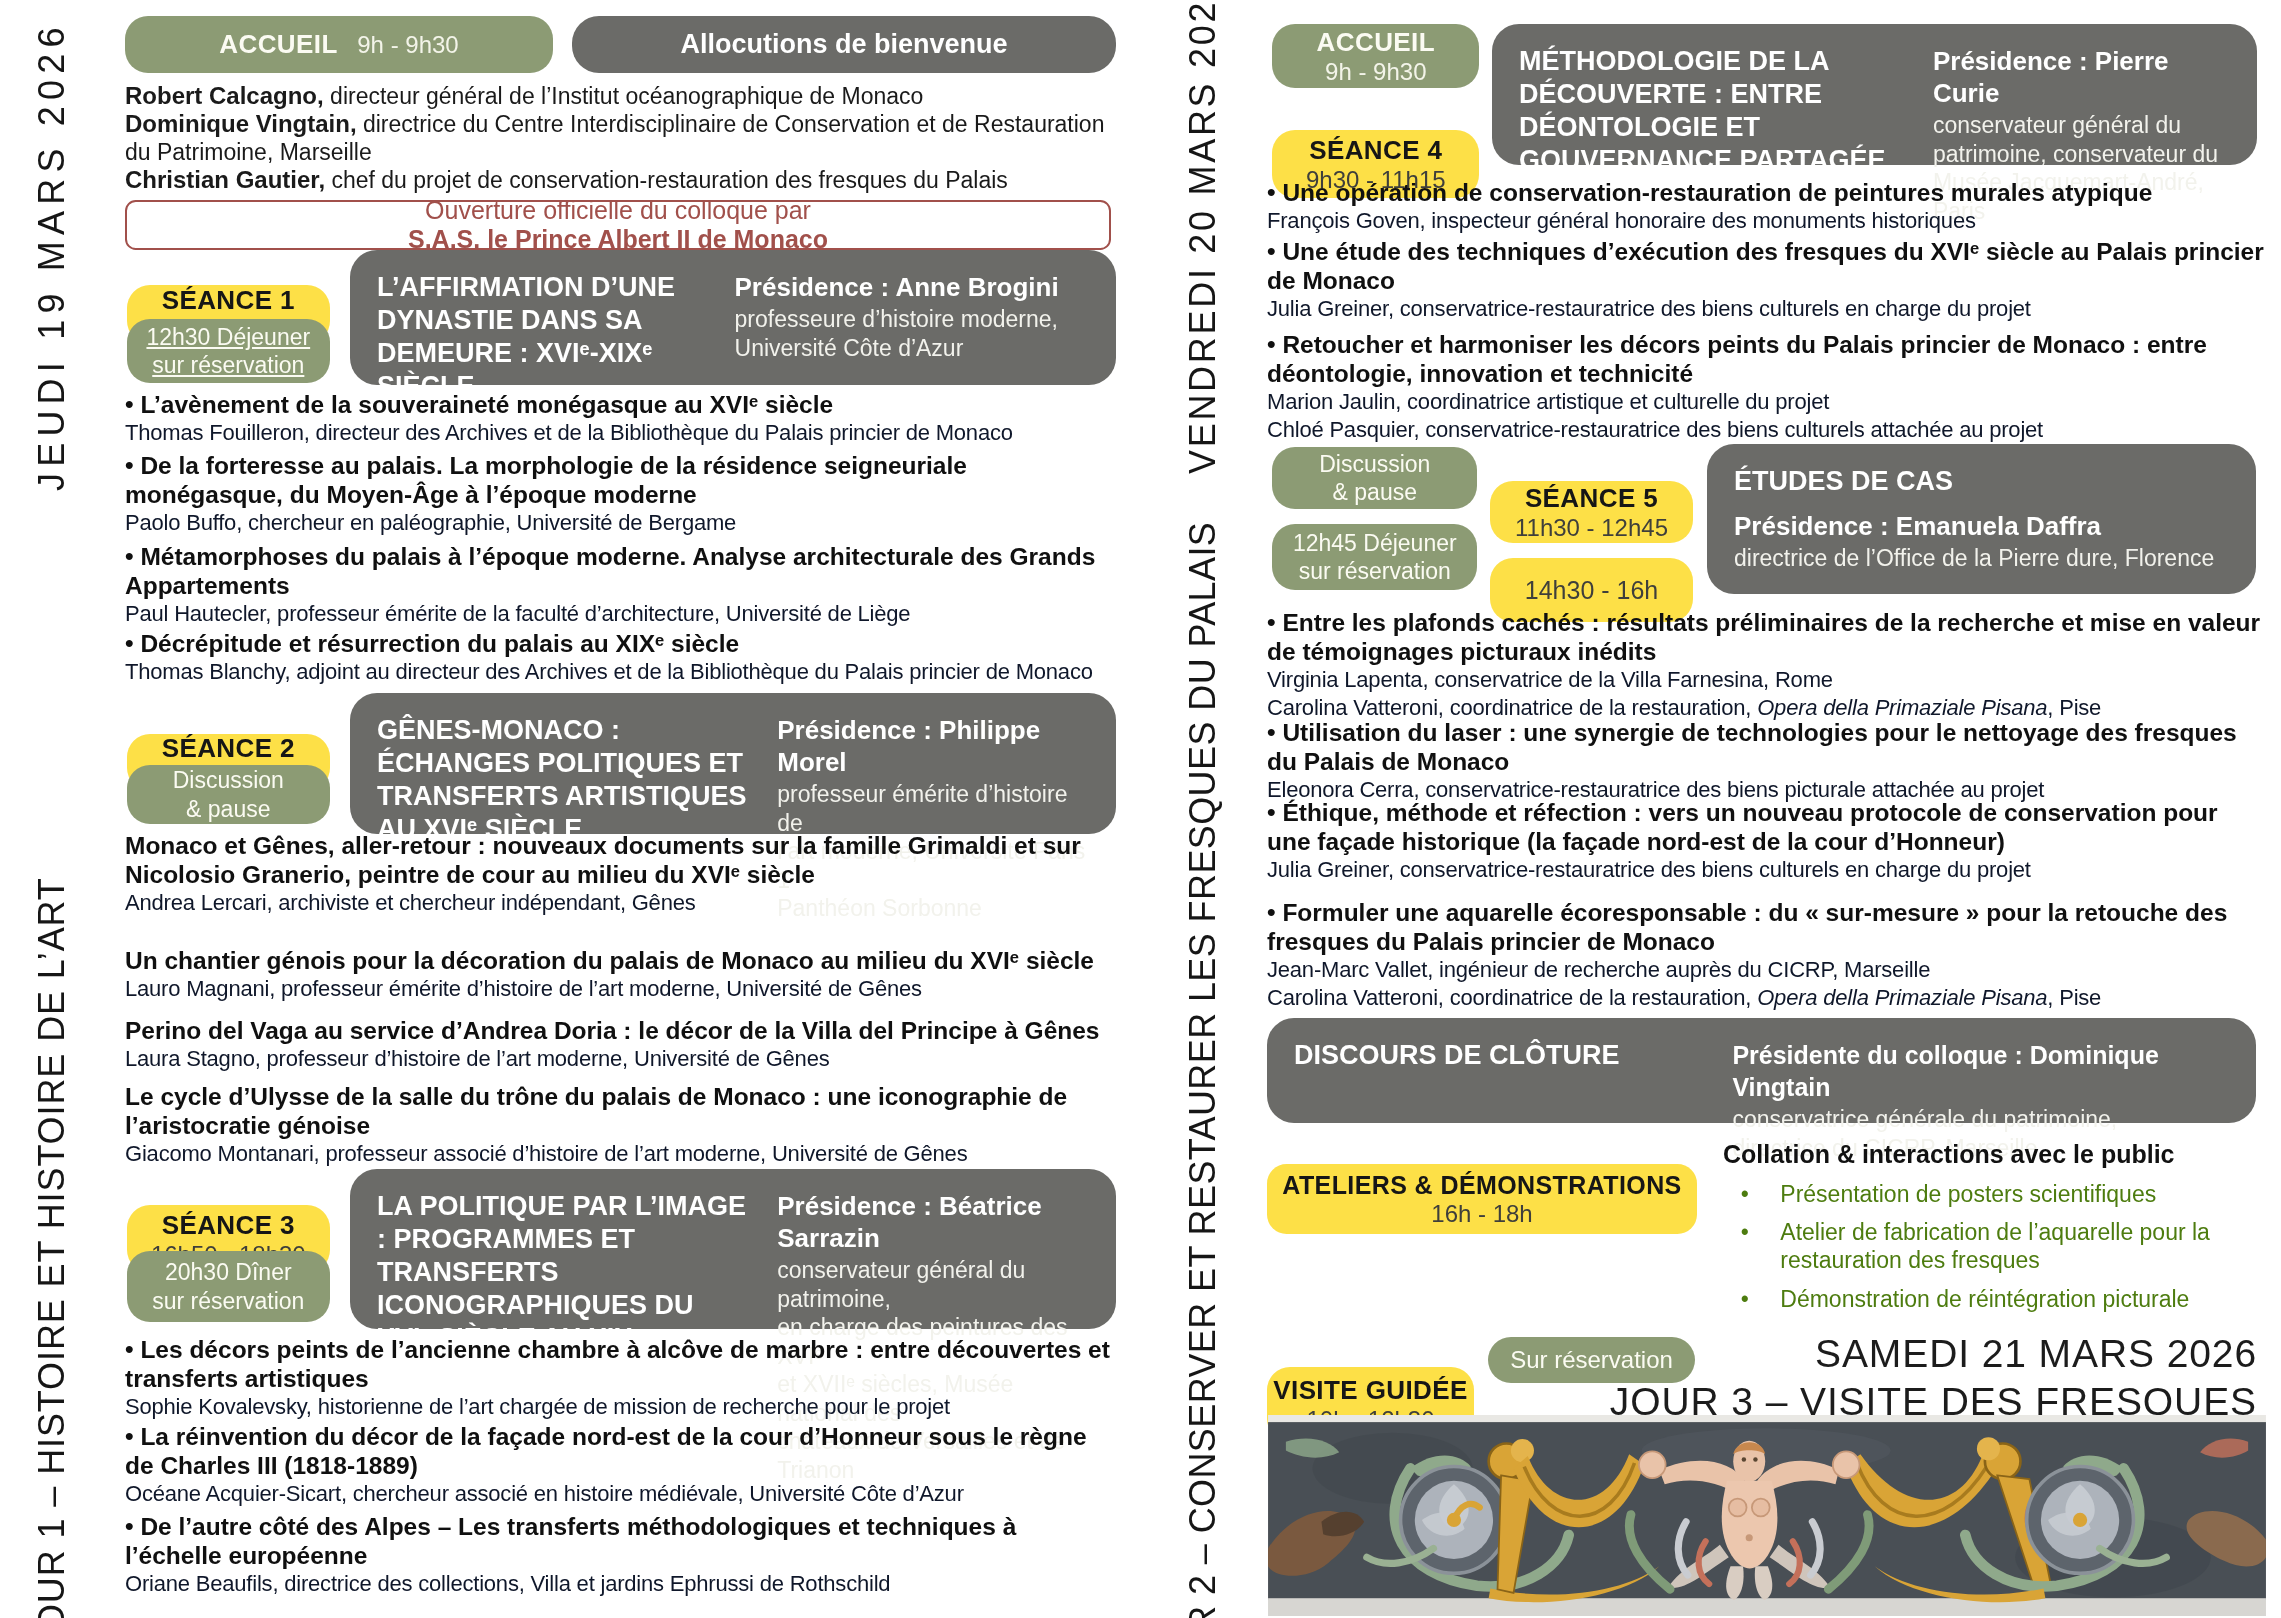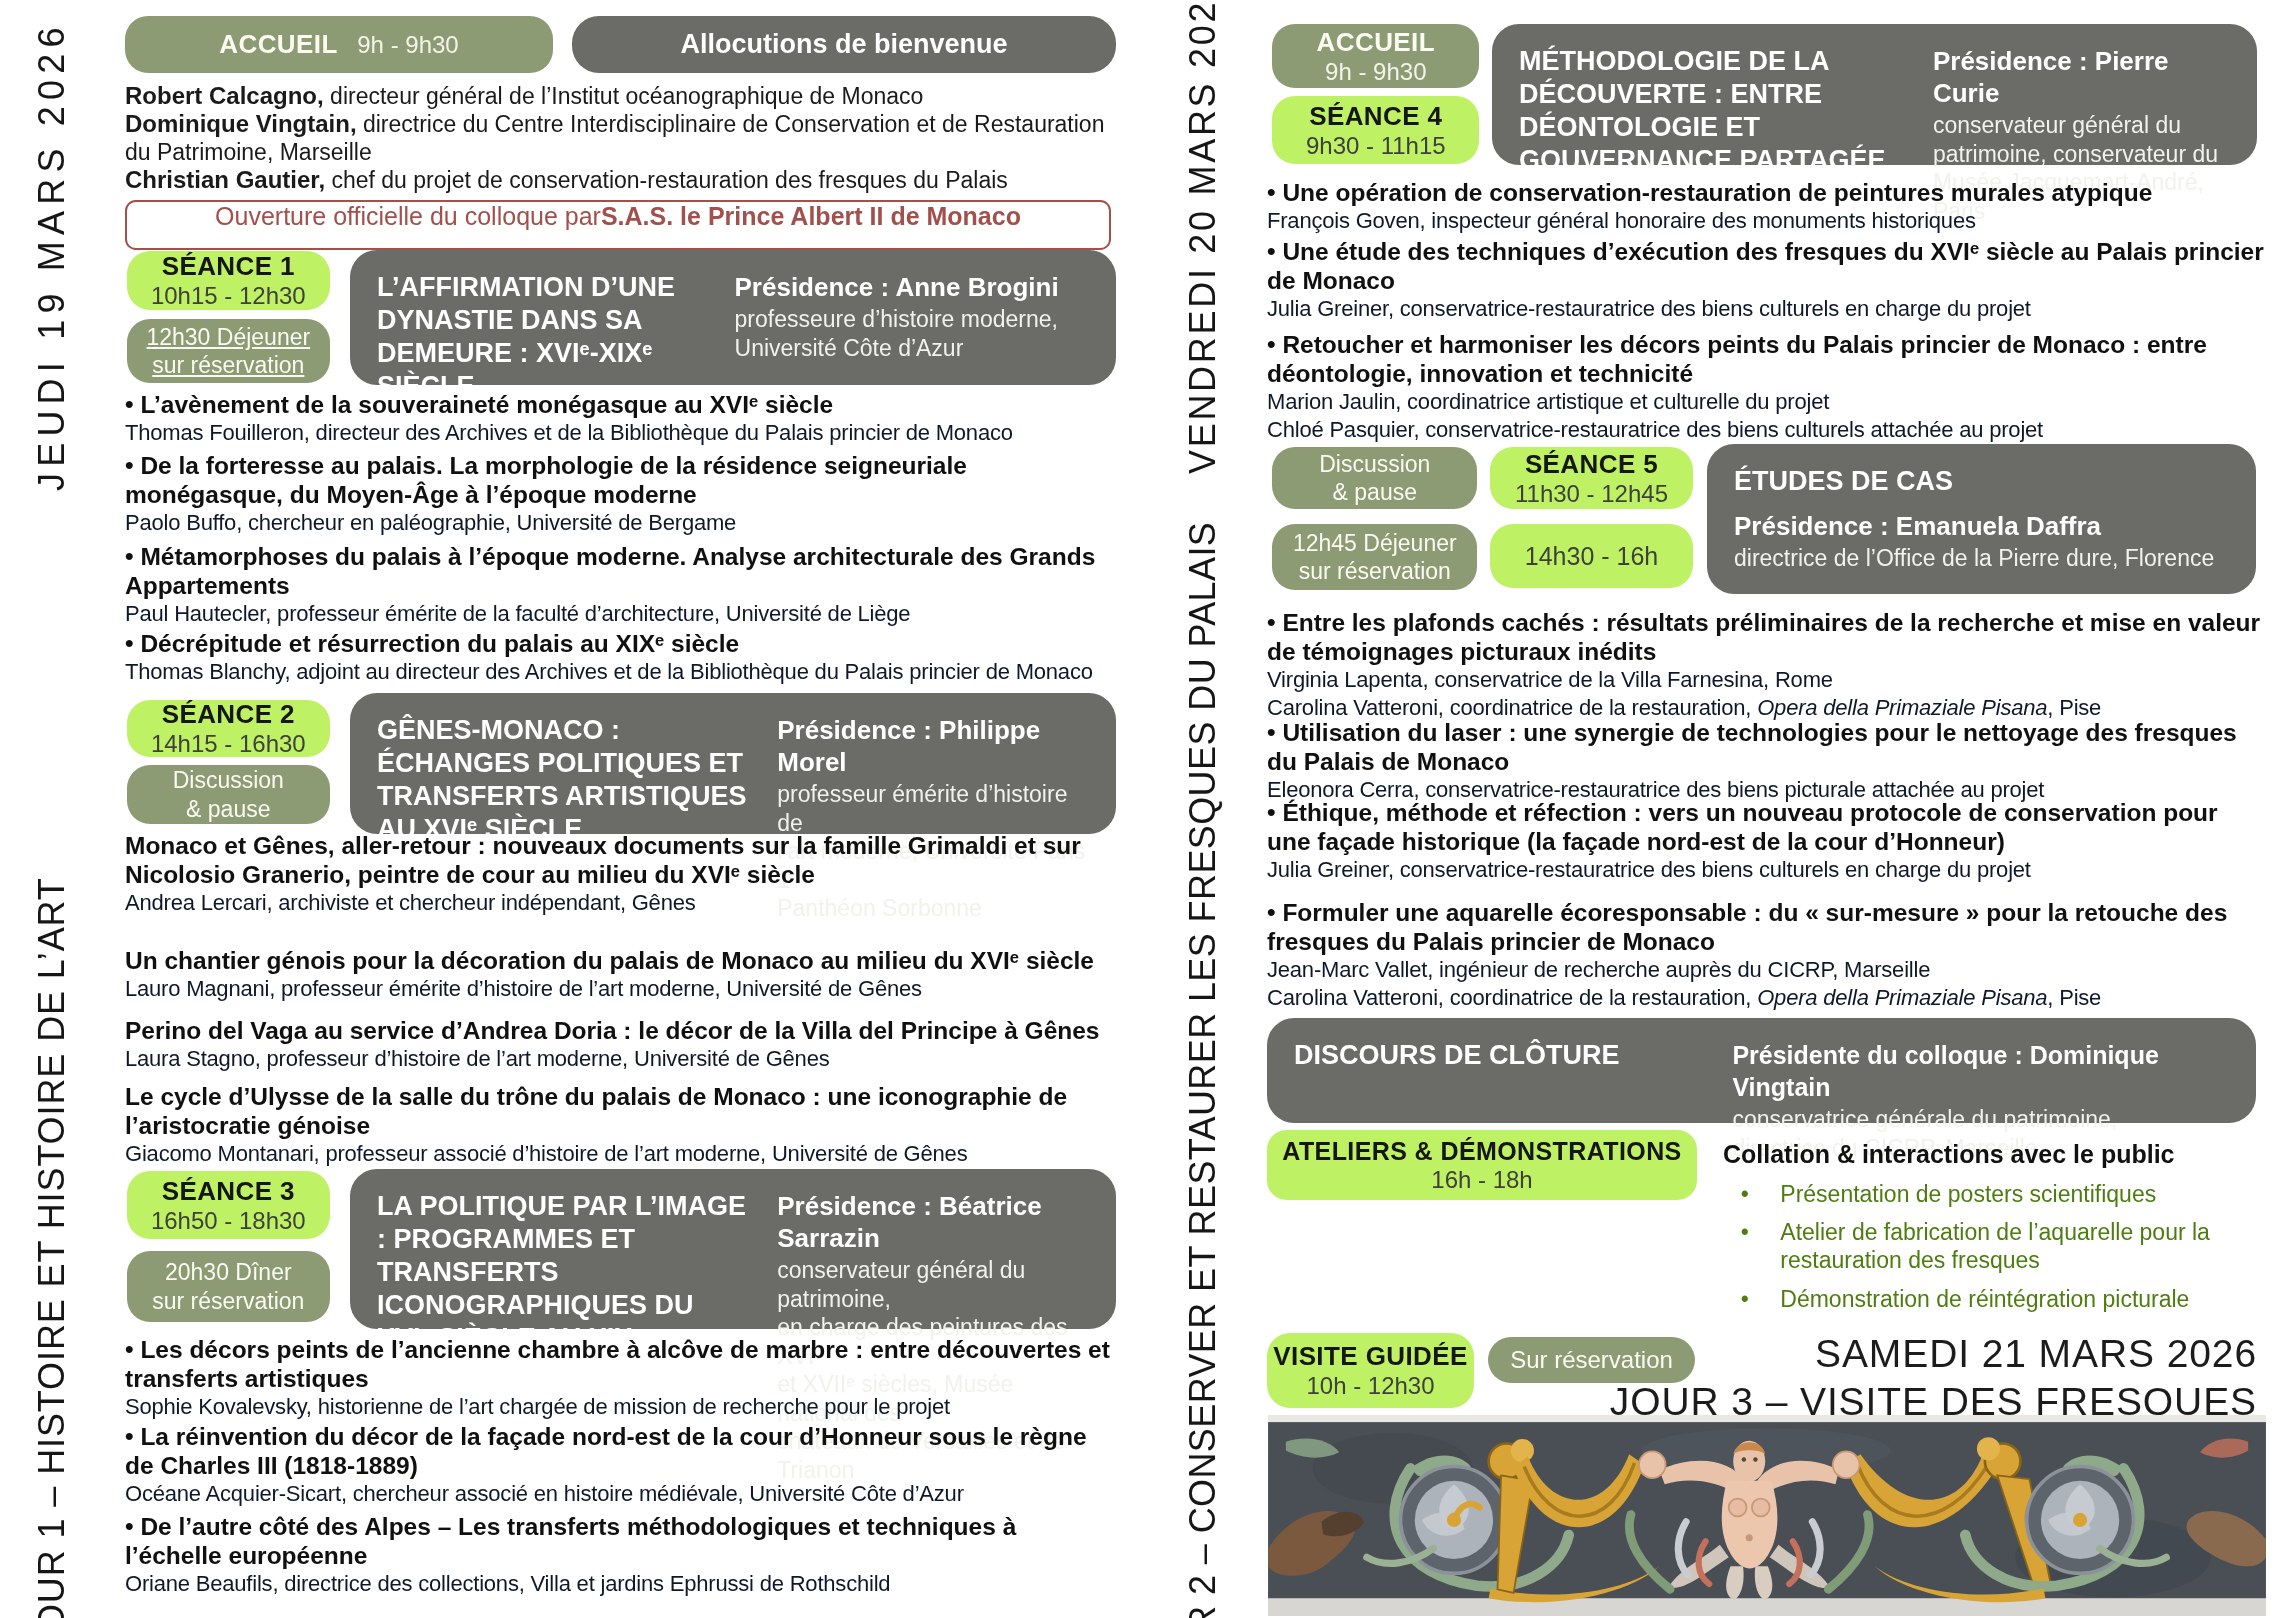--- a/index.html
+++ b/index.html
@@ -8,21 +8,21 @@
   .abs{position:absolute;}
   .col{position:absolute;top:0;height:100%;}
   
   .rail{position:absolute;writing-mode:vertical-rl;transform:rotate(180deg);
         font-size:36px;color:#161616;white-space:nowrap;
         display:flex;align-items:center;justify-content:center;width:57px;}
   .ls7{letter-spacing:6.2px;} .ls3{letter-spacing:2.7px;} .ls1{letter-spacing:0.9px;} .ls0{letter-spacing:0.4px;}
   
   .badge{border-radius:23px;display:flex;flex-direction:column;align-items:center;justify-content:center;text-align:center;}
   .green{background:#8c9b74;color:#fbfbf2;}
-  .salmon{background:#bef264;color:#161616;}
+  .salmon{background:#fde047;color:#161616;margin-top:34px;}
   .brow{flex-direction:row;gap:19.6px;}
   .blabel{font-weight:bold;font-size:26px;letter-spacing:0.4px;}
   .btime{font-size:24px;}
   .green .btime{color:#f3f4e9;}
   .salmon .btime{color:#3f3f3b;}
   .gnote{font-size:23px;line-height:28.5px;white-space:pre-line;}
   
   .darkbox{background:#6b6b68;color:#ffffff;border-radius:27px;box-sizing:border-box;}
   .sess{display:flex;gap:30px;padding:21.4px 27px;}
   .sess-title{font-weight:bold;font-size:27px;line-height:33px;flex:0 0 46%;}
@@ -31,21 +31,21 @@
   .chair-info{font-size:23px;line-height:28.5px;color:#f2f2ec;white-space:pre-line;margin-top:1.8px;}
   .center{display:flex;align-items:center;justify-content:center;}
   
   .talk{position:absolute;width:100%;}
   .talk-title{font-weight:bold;font-size:24.5px;line-height:29px;color:#101010;}
   .talk-sp{font-size:22px;line-height:28px;color:#0f172a;letter-spacing:-0.2px;}
   
   .wline{font-size:23px;line-height:28px;color:#1a1a1a;}
   .wline b{font-size:24px;}
   .opening{border:2.7px solid #a1504b;border-radius:10.7px;color:#a1504b;font-size:25px;
-           display:flex;justify-content:center;box-sizing:border-box;}
+           display:flex;align-items:center;justify-content:center;box-sizing:border-box;flex-direction:column;}
   .opening .ob{font-weight:bold;}
   
   .samedi{font-size:39px;line-height:48px;text-align:right;color:#1c1c1c;letter-spacing:0.9px;}
   
   .coll-title{font-weight:bold;font-size:25px;line-height:30px;color:#111;}
   .coll-list{margin:10.7px 0 0 5.3px;padding:0;list-style:none;}
   .coll-list li{font-size:23px;line-height:28.5px;margin-bottom:9.8px;padding-left:52px;position:relative;color:#4d7c0f;}
   .coll-list li::before{content:"•";position:absolute;left:12.5px;top:0;font-size:23px;}
   .it{font-style:italic;}
 </style>

